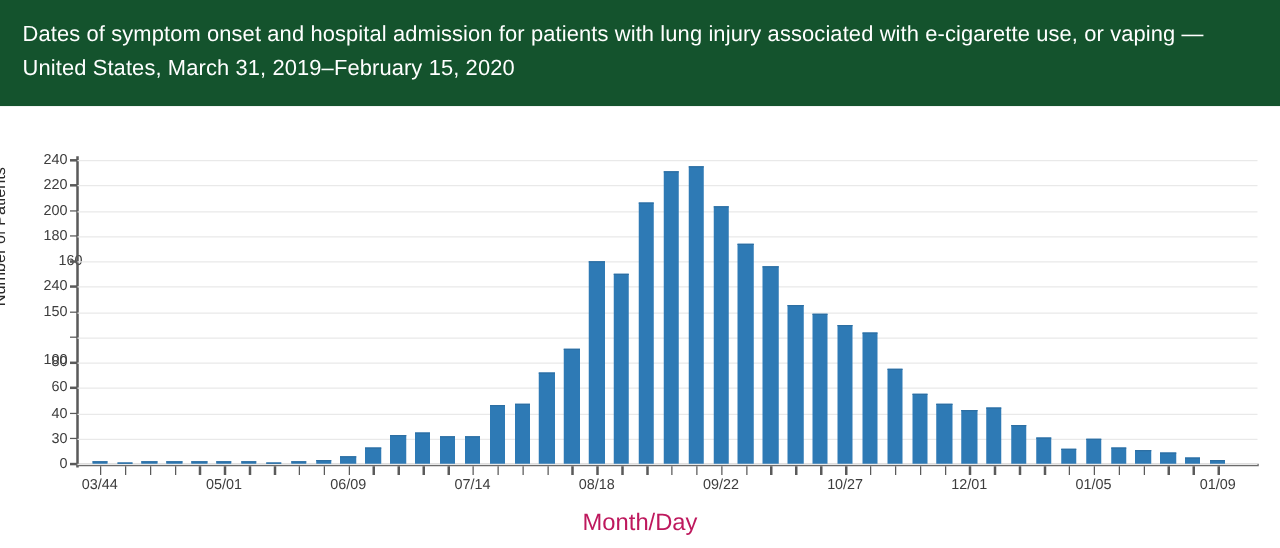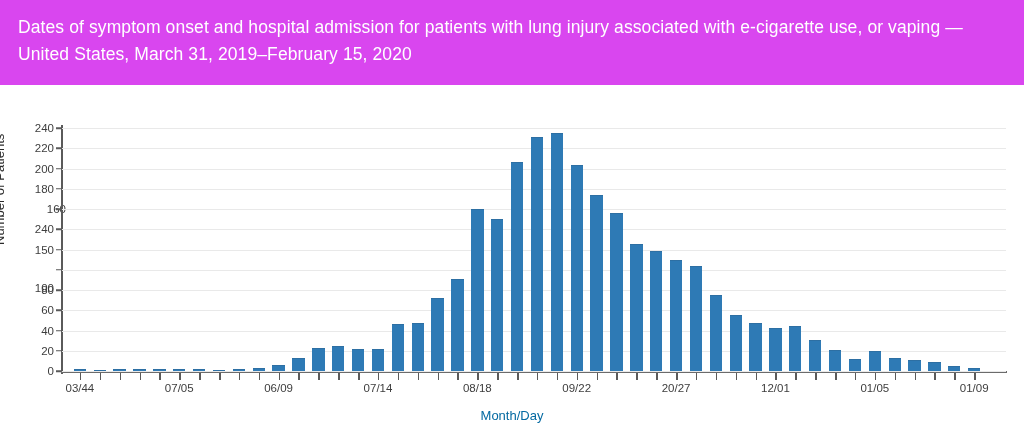--- a/index.html
+++ b/index.html
@@ -19,21 +19,21 @@
     height: 438px;
     background: #ffffff;
   }
   
   .header {
     position: absolute;
     left: 0;
     top: 0;
     width: 1024px;
     height: 85px;
-    background: #d946ef;
+    background: #14532d;
     box-sizing: border-box;
     padding: 14px 30px 0 18px;
   }
   .header-title {
     color: #ffffff;
     font-size: 17.5px;
     line-height: 27px;
     font-weight: 400;
     letter-spacing: 0.1px;
   }
@@ -124,39 +124,39 @@
     transform: rotate(-90deg);
     transform-origin: left top;
     white-space: nowrap;
   }
   .xlabel {
     position: absolute;
     left: 0;
     top: 323px;
     width: 1024px;
     text-align: center;
-    font-size: 13px;
-    color: #0369a1;
+    font-size: 19px;
+    color: #be185d;
   }
 </style>
 </head>
 <body>
 
 <div class="page">
 
   <div class="header">
     <div class="header-title">Dates of symptom onset and hospital admission for patients with lung injury associated with e-cigarette use, or vaping — United States, March 31, 2019–February 15, 2020</div>
   </div>
 
   <div class="chart-wrap">
     <div class="ylabel">Number of Patients</div>
     <div id="yticks">
         <div class="ytick-label" style="top: 286px; width: 54px; left: 0px; right: auto;">0</div>
         <div class="ytick-mark" style="top: 286px;"></div>
-        <div class="ytick-label" style="top: 265.75px; width: 54px; left: 0px; right: auto;">20</div>
+        <div class="ytick-label" style="top: 265.75px; width: 54px; left: 0px; right: auto;">30</div>
         <div class="ytick-mark" style="top: 265.75px;"></div>
         <div class="ytick-label" style="top: 245.5px; width: 54px; left: 0px; right: auto;">40</div>
         <div class="ytick-mark" style="top: 245.5px;"></div>
         <div class="ytick-label" style="top: 225.25px; width: 54px; left: 0px; right: auto;">60</div>
         <div class="ytick-mark" style="top: 225.25px;"></div>
         <div class="ytick-label" style="top: 205px; width: 54px; left: 0px; right: auto;">80</div>
         <div class="ytick-mark" style="top: 205px;"></div>
         <div class="ytick-label" style="top: 184.75px; width: 54px; left: 0px; right: auto; margin-top: 18px;">100</div>
         <div class="ytick-mark" style="top: 184.75px;"></div>
         <div class="ytick-label" style="top: 164.5px; width: 54px; left: 0px; right: auto;">150</div>
@@ -278,26 +278,26 @@
         <div class="xtick-mark" style="left: 815.213px;"></div>
         <div class="xtick-mark" style="left: 835.086px;"></div>
         <div class="xtick-mark" style="left: 854.96px;"></div>
         <div class="xtick-mark" style="left: 874.834px;"></div>
         <div class="xtick-mark" style="left: 894.707px;"></div>
         <div class="xtick-mark" style="left: 914.581px;"></div>
         <div class="xtick-mark" style="left: 934.455px;"></div>
         <div class="xtick-mark" style="left: 954.328px;"></div>
         <div class="xtick-mark" style="left: 974.202px;"></div>
         <div class="xtick-label" style="left: 79.8863px;">03/44</div>
-        <div class="xtick-label" style="left: 179.255px;">07/05</div>
+        <div class="xtick-label" style="left: 179.255px;">05/01</div>
         <div class="xtick-label" style="left: 278.623px;">06/09</div>
         <div class="xtick-label" style="left: 377.992px;">07/14</div>
         <div class="xtick-label" style="left: 477.36px;">08/18</div>
         <div class="xtick-label" style="left: 576.728px;">09/22</div>
-        <div class="xtick-label" style="left: 676.097px;">20/27</div>
+        <div class="xtick-label" style="left: 676.097px;">10/27</div>
         <div class="xtick-label" style="left: 775.465px;">12/01</div>
         <div class="xtick-label" style="left: 874.834px;">01/05</div>
         <div class="xtick-label" style="left: 974.202px;">01/09</div>
       </div>
     <div class="xlabel">Month/Day</div>
   </div>
 
 </div>
 
 </body></html>

